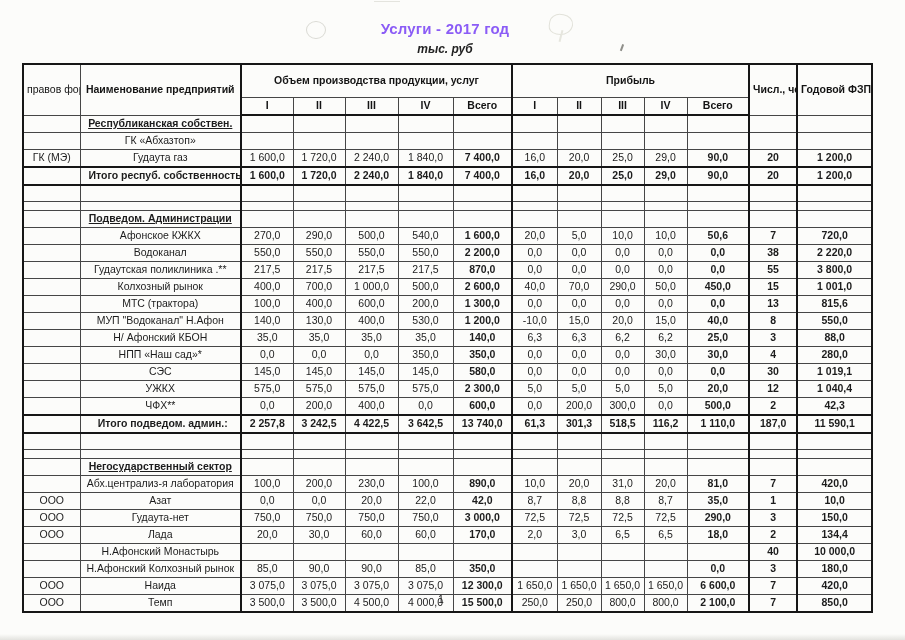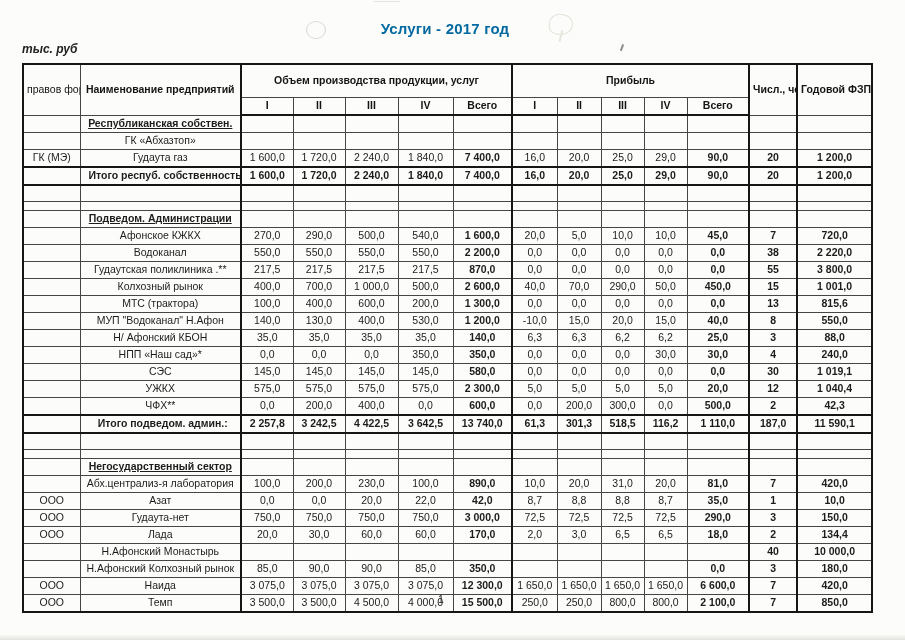--- a/index.html
+++ b/index.html
@@ -4,24 +4,24 @@
 <style>
   html,body{margin:0;padding:0;}
   body{
     width:905px;height:640px;position:relative;overflow:hidden;
     background:#fcfcfa;
     font-family:"Liberation Sans","DejaVu Sans",sans-serif;
     color:#1c1c1c;
   }
   .title{
     position:absolute;left:0;top:20px;width:890px;text-align:center;
-    font-size:15px;font-weight:bold;color:#0369a1;letter-spacing:.2px;
+    font-size:15px;font-weight:bold;color:#8b5cf6;letter-spacing:.2px;
   }
   .unit{
-    position:absolute;left:22px;top:42px;width:846px;text-align:left;
+    position:absolute;left:22px;top:42px;width:846px;text-align:center;
     font-style:italic;font-weight:bold;font-size:12px;color:#222;
   }
   table.doc{
     position:absolute;left:22px;top:63px;width:849px;
     border-collapse:collapse;table-layout:fixed;
     border:2px solid #161616;
   }
   table.doc th,table.doc td{
     border:1px solid #464646;
     font-size:10.5px;line-height:1.05;
@@ -224,21 +224,21 @@
         <td class="name">Афонское КЖКХ</td>
         <td class="bl ">270,0</td>
         <td>290,0</td>
         <td>500,0</td>
         <td>540,0</td>
         <td class="b">1 600,0</td>
         <td class="bl ">20,0</td>
         <td>5,0</td>
         <td>10,0</td>
         <td>10,0</td>
-        <td class="b">45,0</td>
+        <td class="b">50,6</td>
         <td class="bl b">7</td>
         <td class="bl b">720,0</td>
       </tr>
       <tr class="r-data">
         <td></td>
         <td class="name">Водоканал</td>
         <td class="bl ">550,0</td>
         <td>550,0</td>
         <td>550,0</td>
         <td>550,0</td>
@@ -338,21 +338,21 @@
         <td>0,0</td>
         <td>0,0</td>
         <td>350,0</td>
         <td class="b">350,0</td>
         <td class="bl ">0,0</td>
         <td>0,0</td>
         <td>0,0</td>
         <td>30,0</td>
         <td class="b">30,0</td>
         <td class="bl b">4</td>
-        <td class="bl b">240,0</td>
+        <td class="bl b">280,0</td>
       </tr>
       <tr class="r-data">
         <td></td>
         <td class="name">СЭС</td>
         <td class="bl ">145,0</td>
         <td>145,0</td>
         <td>145,0</td>
         <td>145,0</td>
         <td class="b">580,0</td>
         <td class="bl ">0,0</td>

